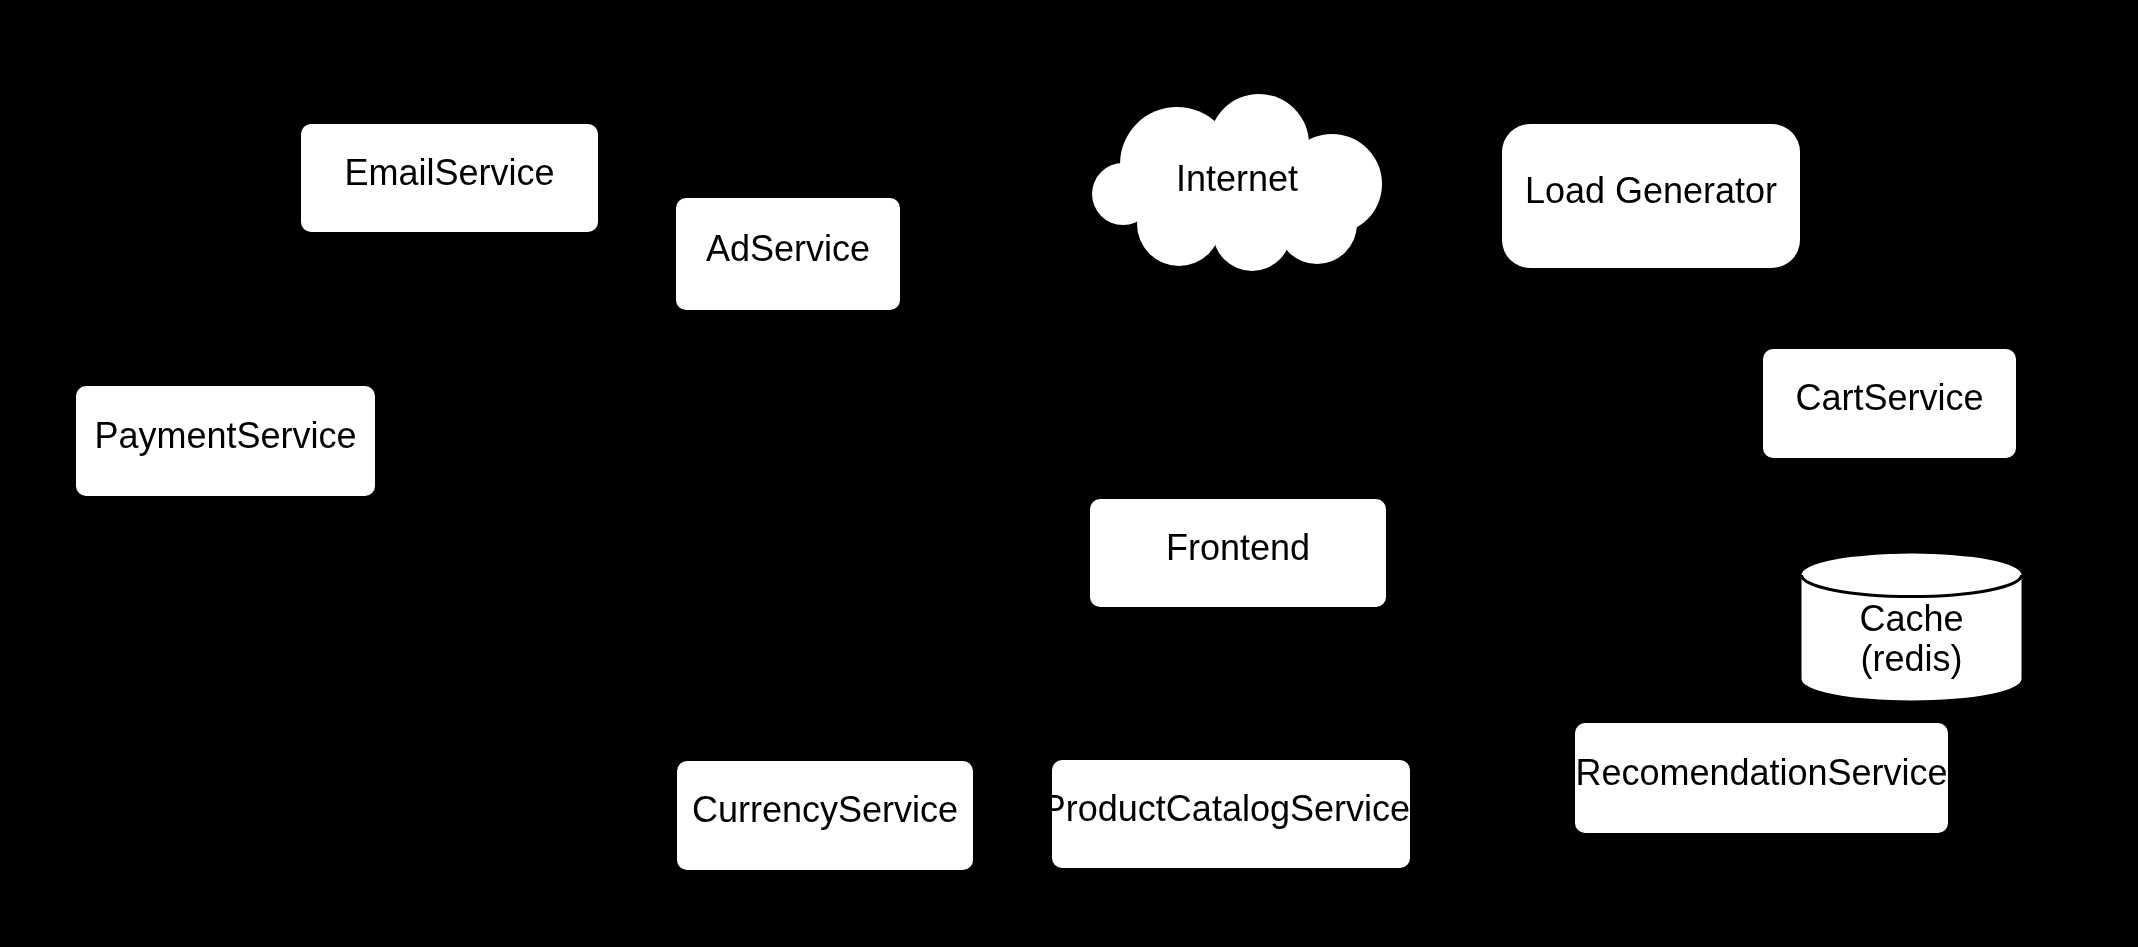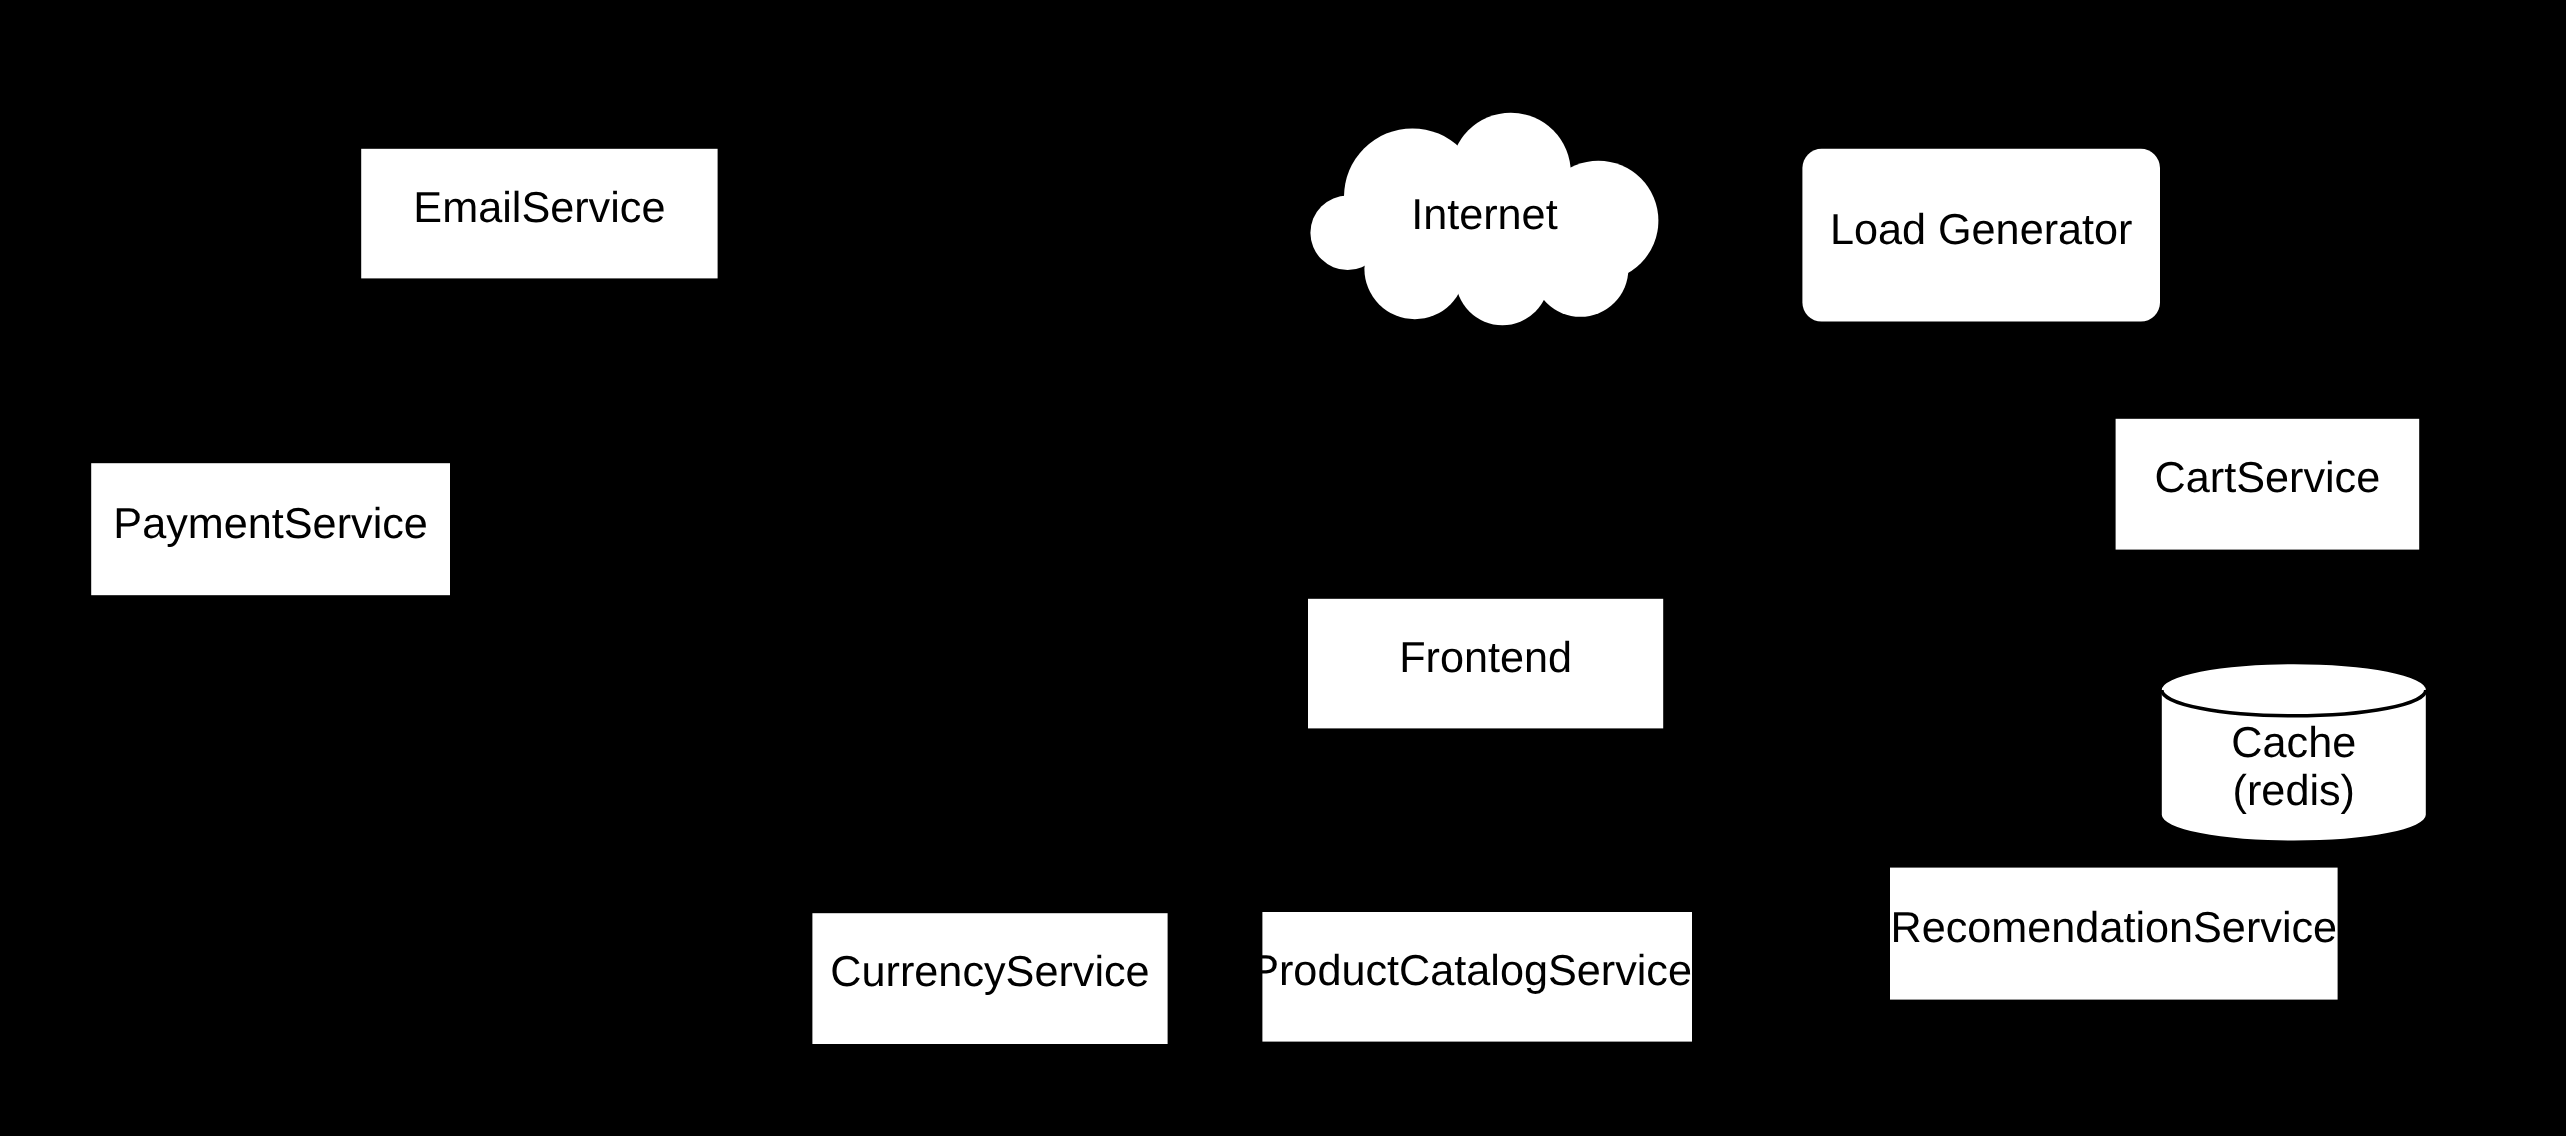--- a/index.html
+++ b/index.html
@@ -18,29 +18,30 @@
   .node {
     position: absolute;
     display: flex;
     align-items: center;
     justify-content: center;
     color: #000000;
     font-size: 36px;
     line-height: 1.12;
     text-align: center;
     white-space: nowrap;
+    border-radius: 10px;
   }
   .node.box {
     background: #ffffff;
     padding-bottom: 10px;
     box-sizing: border-box;
   }
   .node.stadium {
     background: #ffffff;
-    border-radius: 16px;
+    border-radius: 28px;
     padding-bottom: 10px;
     box-sizing: border-box;
   }
   .node.cloud, .node.cylinder {
     background: transparent;
   }
   .shape {
     position: absolute;
     inset: 0;
     width: 100%;
@@ -60,20 +61,23 @@
 </style>
 </head>
 <body>
 
 <div class="canvas">
 
   <div class="node box" style="left:301px; top:124px; width:297px; height:108px;">
     <span>EmailService</span>
   </div>
 
+  <div class="node box" style="left:676px; top:198px; width:224px; height:112px;">
+    <span>AdService</span>
+  </div>
 
   <div class="node cloud" style="left:1089px; top:86px; width:296px; height:186px;">
     <svg class="shape" viewBox="0 0 296 186" preserveAspectRatio="none" aria-hidden="true">
       <g fill="#ffffff">
         <circle cx="88" cy="78" r="57"></circle>
         <circle cx="170" cy="58" r="50"></circle>
         <circle cx="243" cy="98" r="50"></circle>
         <circle cx="34" cy="108" r="31"></circle>
         <circle cx="90" cy="138" r="42"></circle>
         <circle cx="163" cy="146" r="39"></circle>

